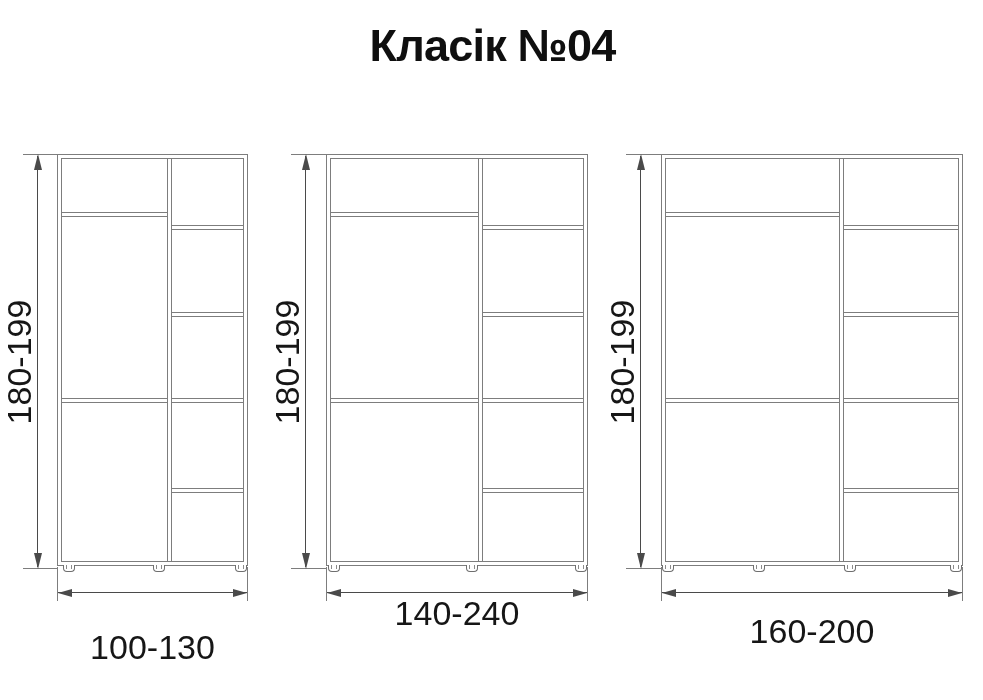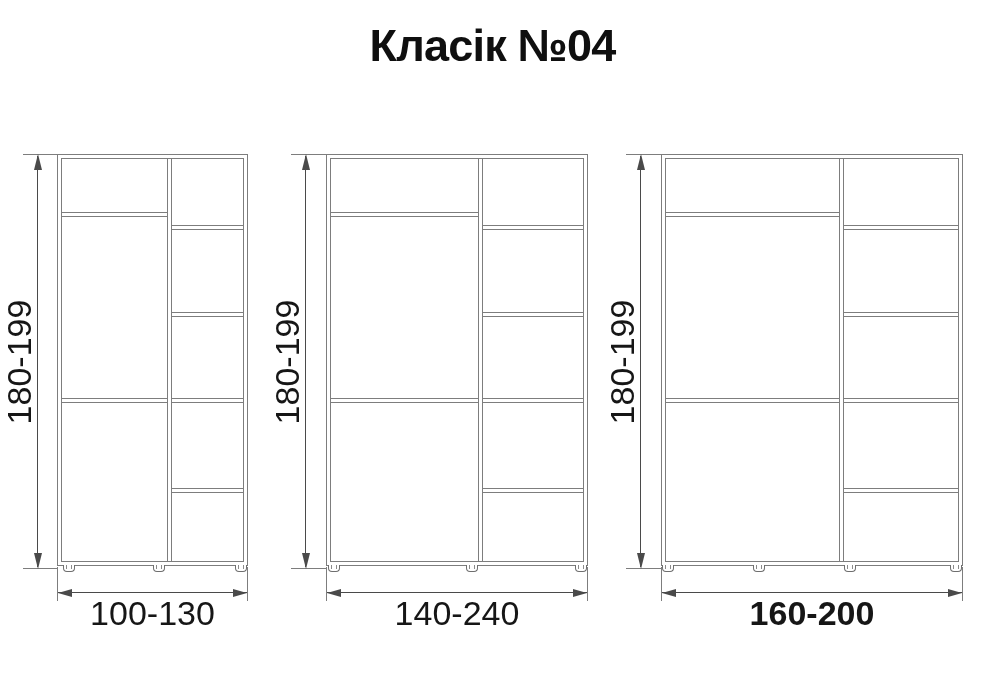--- a/index.html
+++ b/index.html
@@ -68,21 +68,21 @@
         <div class="tick" style="left: 23px; top: 568px; width: 34px; height: 1px;"></div>
         <div class="dline" style="left: 37px; top: 156px; width: 1px; height: 411px;"></div>
         <div class="arr up" style="left: 34px; top: 154px;"></div>
         <div class="arr down" style="left: 34px; top: 553px;"></div>
         <div class="vlabel" style="left: -61px; top: 343px;">180-199</div>
         <div class="tick" style="left: 57px; top: 567px; width: 1px; height: 34px;"></div>
         <div class="tick" style="left: 247px; top: 567px; width: 1px; height: 34px;"></div>
         <div class="dline" style="left: 58px; top: 592px; width: 189px; height: 1px;"></div>
         <div class="arr left" style="left: 58px; top: 589px;"></div>
         <div class="arr right" style="left: 233px; top: 589px;"></div>
-        <div class="hlabel" style="left: 57px; top: 594px; width: 191px;">100-130</div>
+        <div class="hlabel" style="left: 57px; top: 628px; width: 191px;">100-130</div>
       </div>
       <div class="group">
         <div class="outline" style="left: 326px; top: 154px; width: 262px; height: 412px;"></div>
         <div class="outline" style="left: 330px; top: 158px; width: 254px; height: 404px;"></div>
         <div class="board" style="left: 478px; top: 158px; width: 5px; height: 404px;"></div>
         <div class="board" style="left: 330px; top: 212px; width: 149px; height: 5px;"></div>
         <div class="board" style="left: 330px; top: 398px; width: 149px; height: 5px;"></div>
         <div class="board" style="left: 482px; top: 225px; width: 102px; height: 5px;"></div>
         <div class="board" style="left: 482px; top: 312px; width: 102px; height: 5px;"></div>
         <div class="board" style="left: 482px; top: 398px; width: 102px; height: 5px;"></div>
@@ -121,16 +121,16 @@
         <div class="tick" style="left: 626px; top: 568px; width: 35px; height: 1px;"></div>
         <div class="dline" style="left: 640px; top: 156px; width: 1px; height: 411px;"></div>
         <div class="arr up" style="left: 637px; top: 154px;"></div>
         <div class="arr down" style="left: 637px; top: 553px;"></div>
         <div class="vlabel" style="left: 542px; top: 343px;">180-199</div>
         <div class="tick" style="left: 661px; top: 567px; width: 1px; height: 34px;"></div>
         <div class="tick" style="left: 962px; top: 567px; width: 1px; height: 34px;"></div>
         <div class="dline" style="left: 662px; top: 592px; width: 300px; height: 1px;"></div>
         <div class="arr left" style="left: 662px; top: 589px;"></div>
         <div class="arr right" style="left: 948px; top: 589px;"></div>
-        <div class="hlabel" style="left: 661px; top: 594px; width: 302px; font-weight: bold;">160-200</div>
+        <div class="hlabel" style="left: 661px; top: 612px; width: 302px;">160-200</div>
       </div>
     </div>
 </div>
 
 </body></html>

